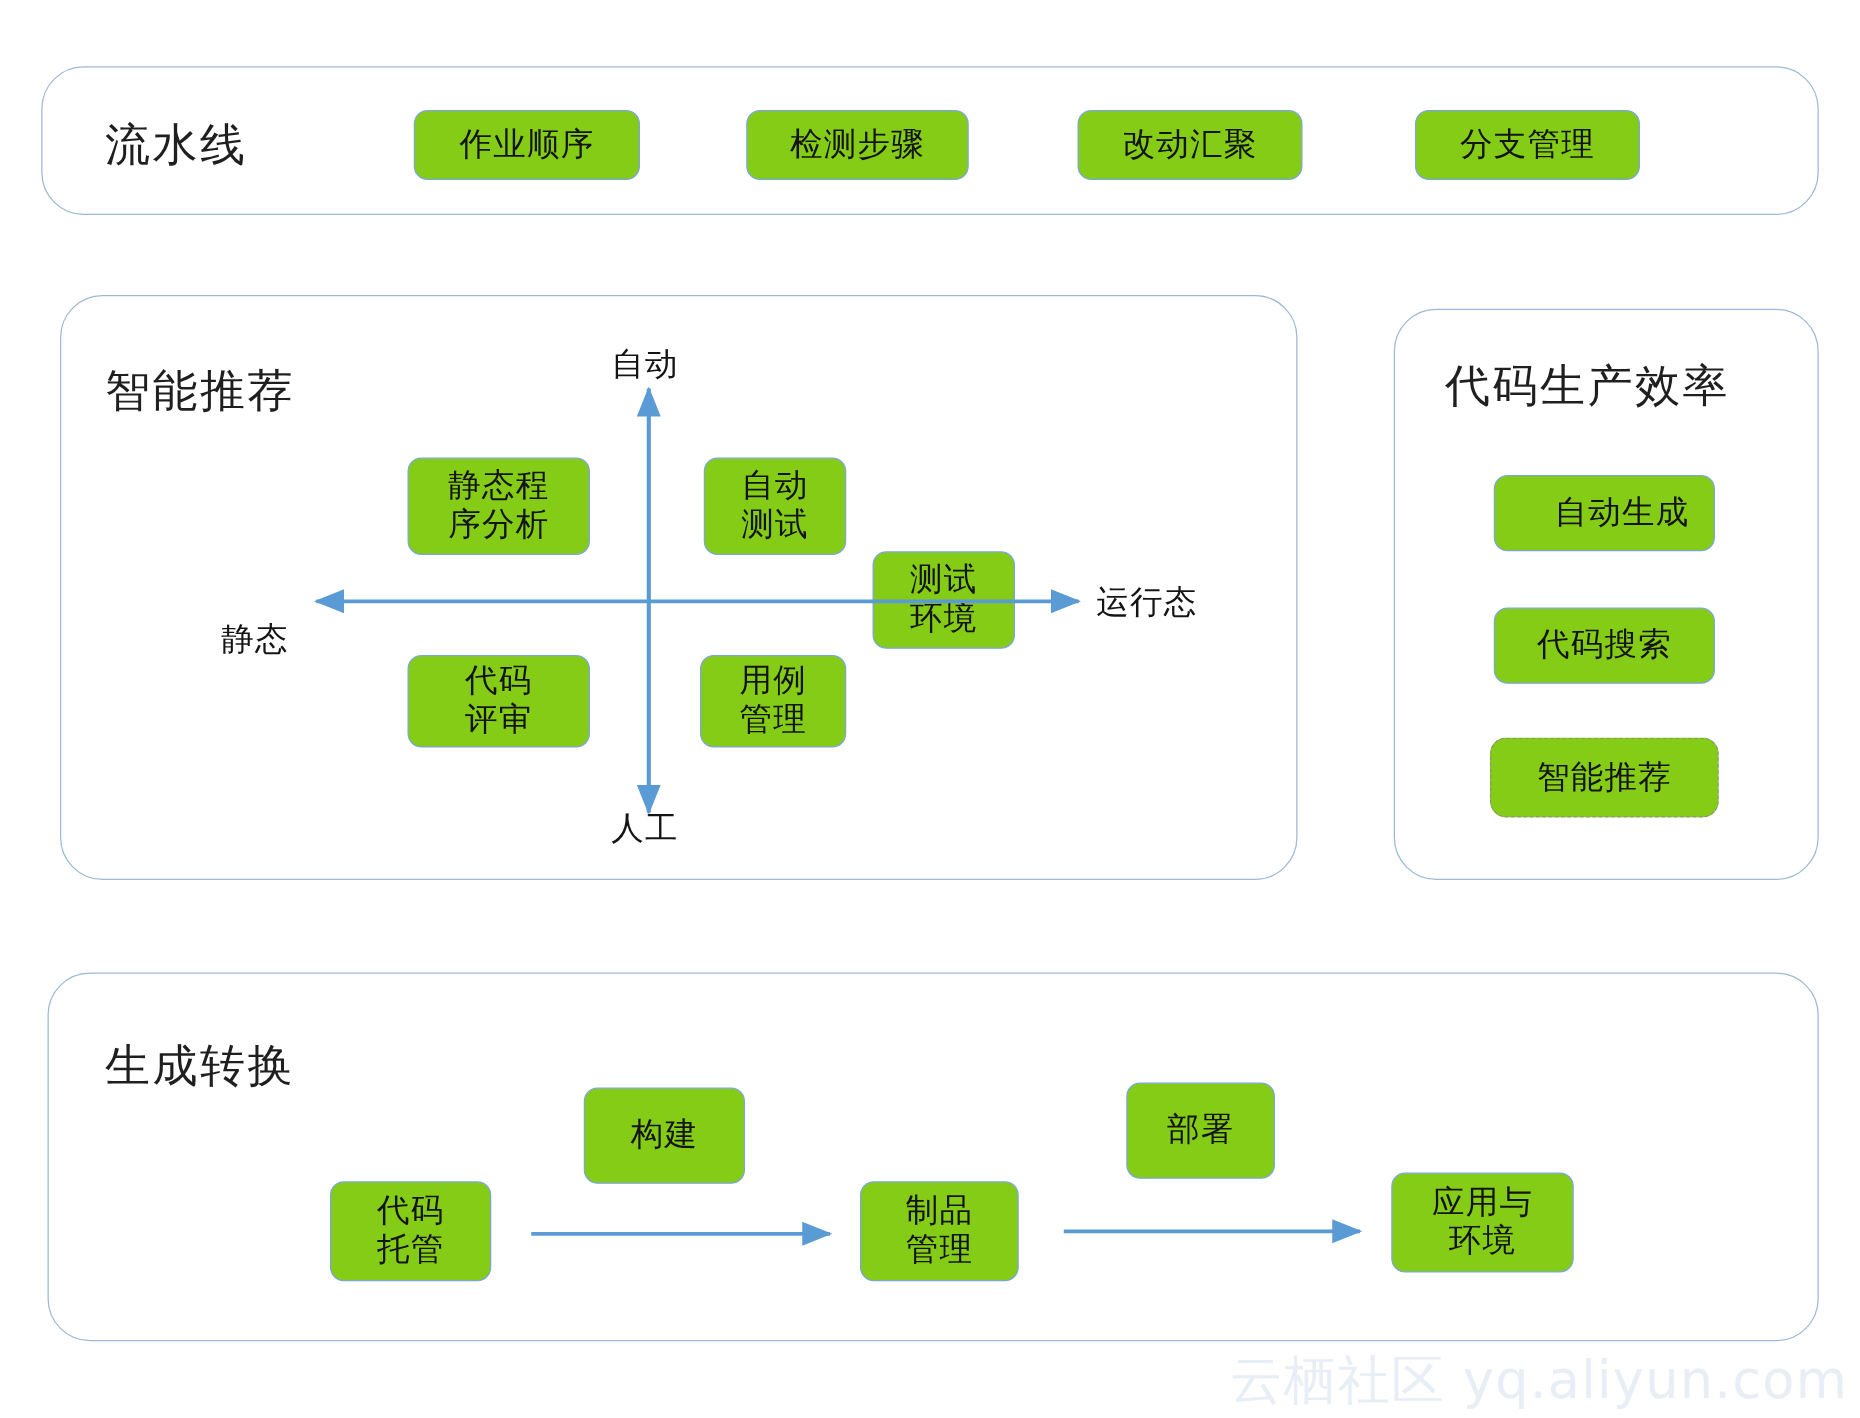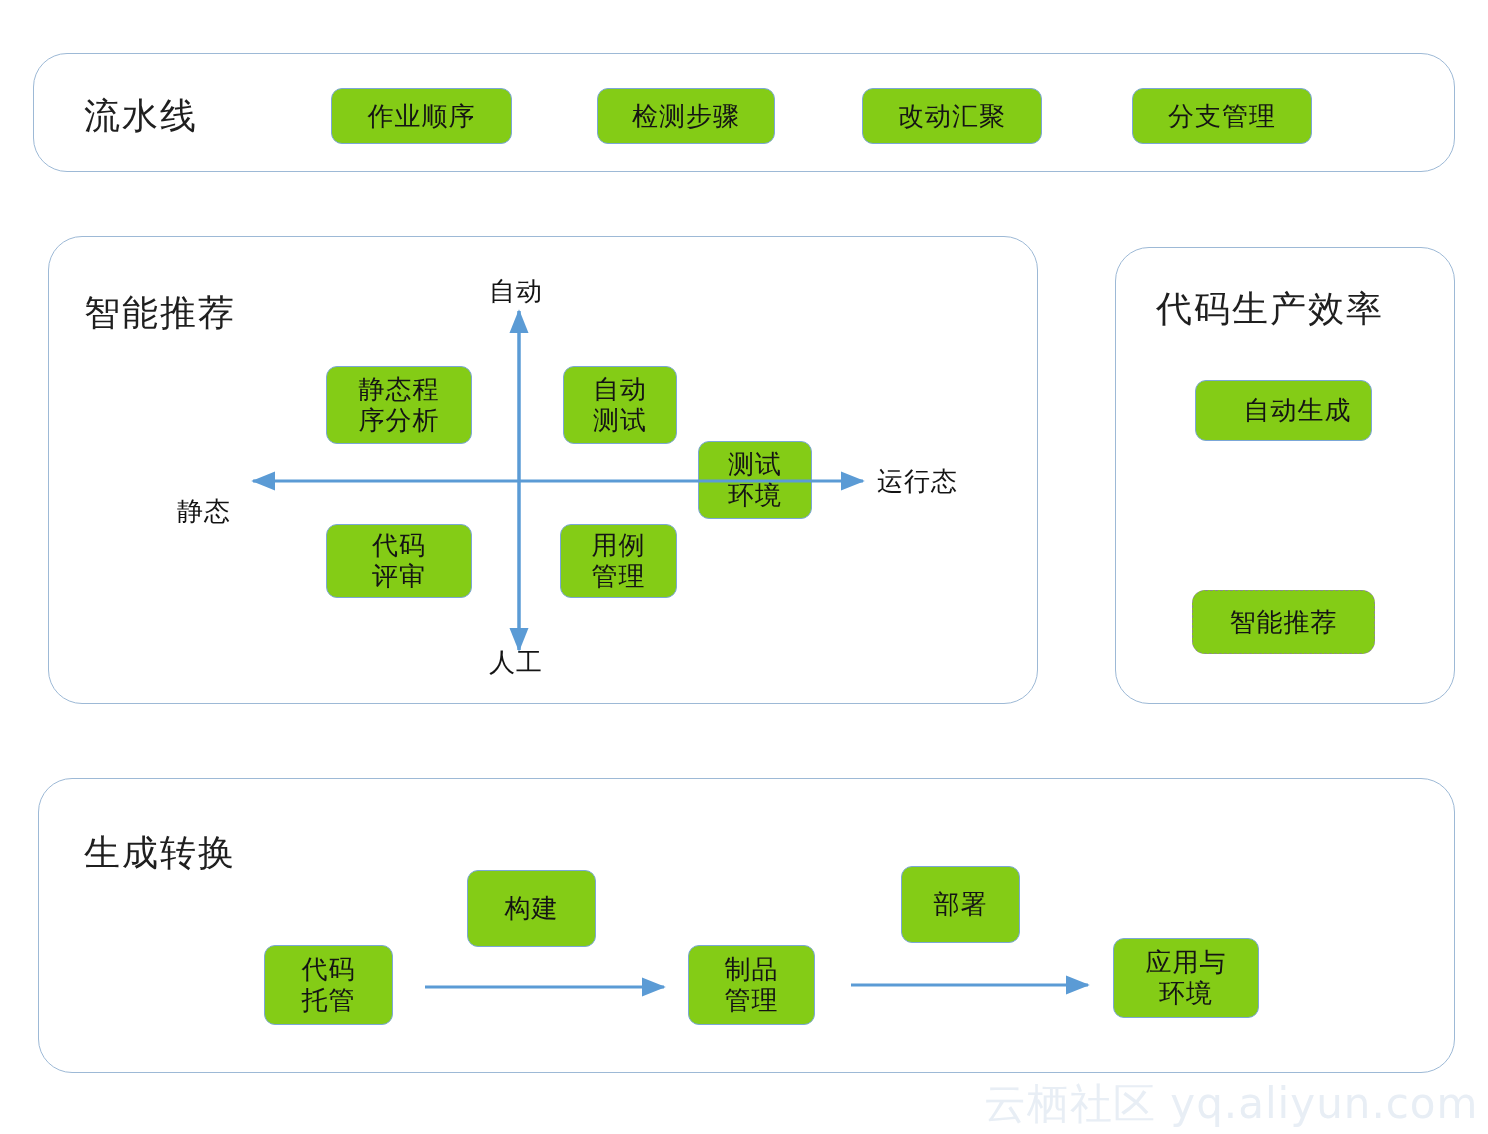--- a/index.html
+++ b/index.html
@@ -113,20 +113,21 @@
 
   <div class="chip" style="left:698px;top:441px;width:114px;height:78px;">测试
 环境</div>
 
   <div class="panel" style="left:1115px;top:247px;width:340px;height:457px;"></div>
 
   <div class="panel-title" style="left:1156px;top:285px;">代码生产效率</div>
 
   <div class="chip" style="left:1195px;top:380px;width:177px;height:61px;padding-left:28px;">自动生成</div>
 
+  <div class="chip" style="left:1195px;top:486px;width:177px;height:61px;">代码搜索</div>
 
   <div class="chip dashed" style="left:1192px;top:590px;width:183px;height:64px;">智能推荐</div>
 
   <div class="panel" style="left:38px;top:778px;width:1417px;height:295px;"></div>
 
   <div class="panel-title" style="left:84px;top:829px;">生成转换</div>
 
   <div class="chip" style="left:264px;top:945px;width:129px;height:80px;">代码
 托管</div>
 

